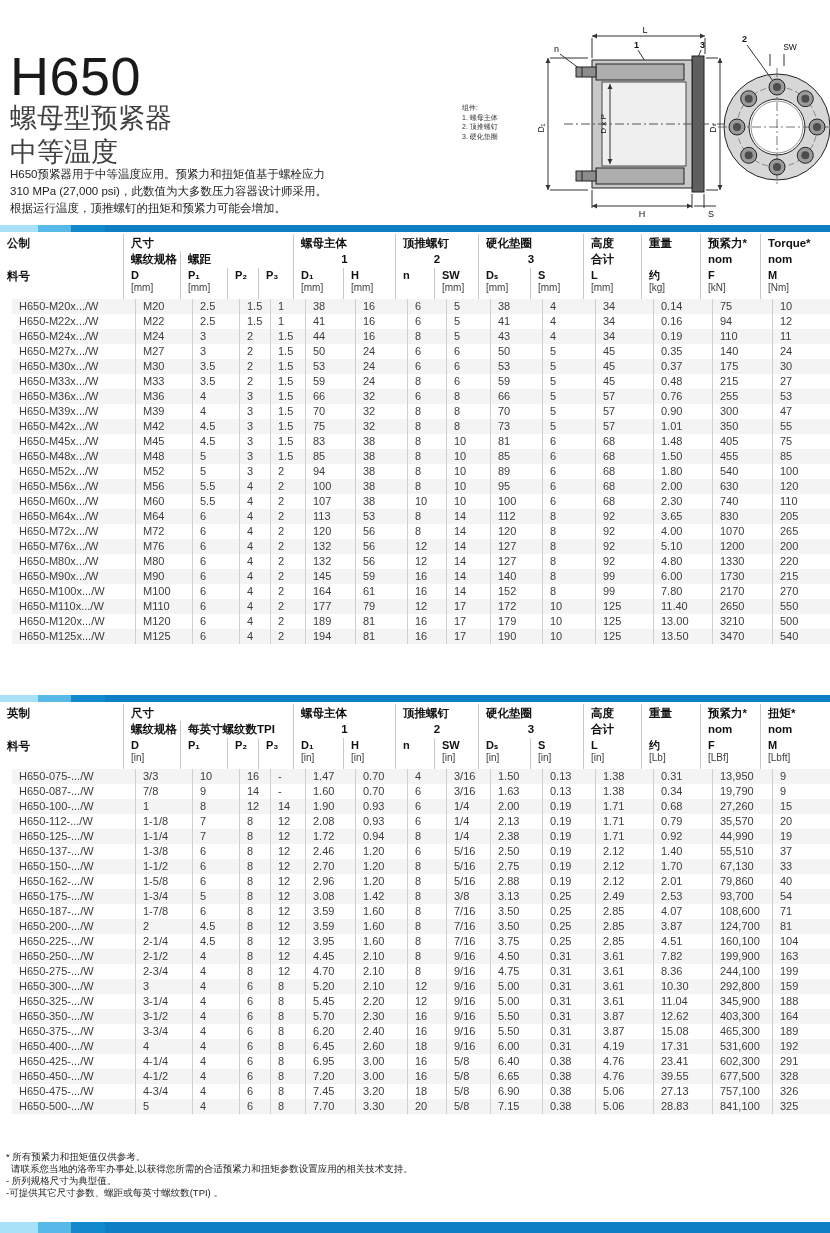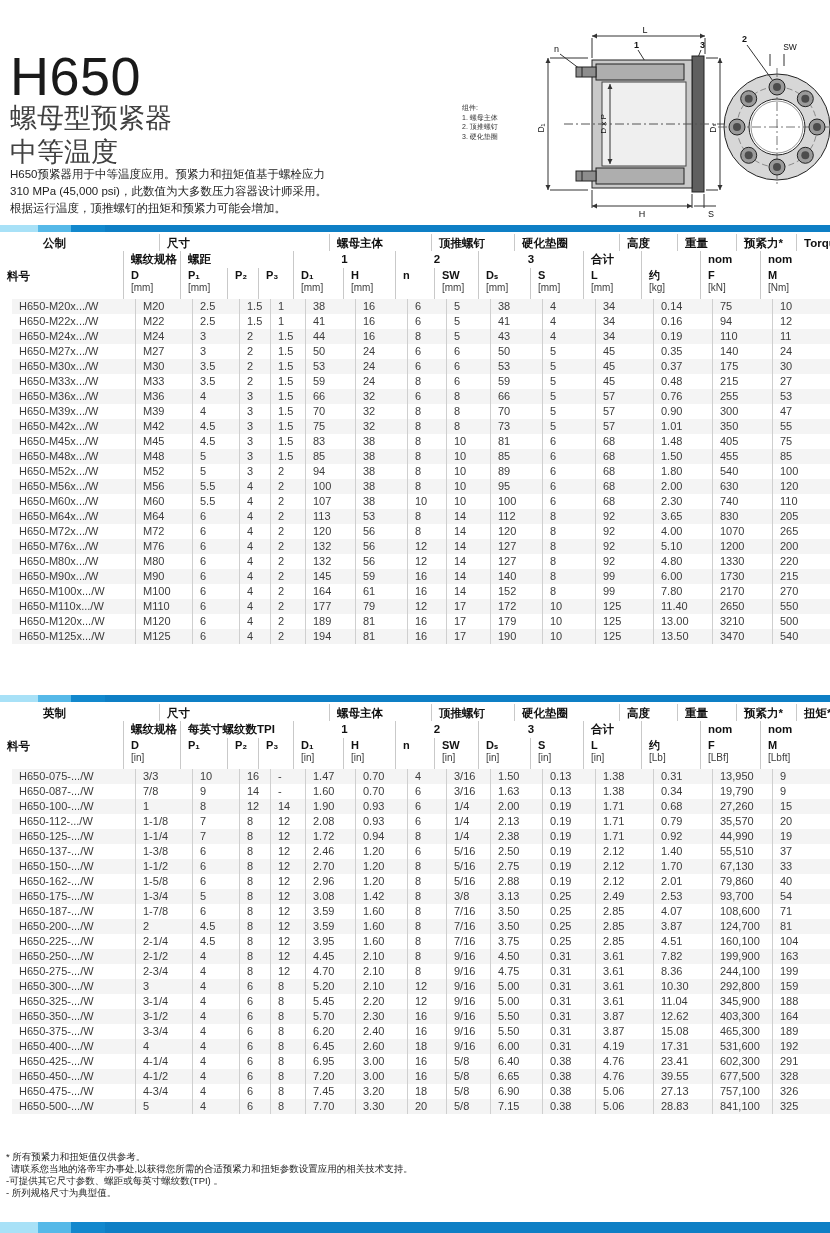--- a/index.html
+++ b/index.html
@@ -13,21 +13,21 @@
   .legend{position:absolute;left:462px;top:103px;font-size:7px;line-height:9.5px;color:#333;}
   .drawing{position:absolute;left:530px;top:24px;}
   
   .tbl{position:absolute;left:0;width:830px;
        --cols:123px 57px 47px 31px 35px 50px 52px 39px 44px 52px 53px 58px 59px 60px 70px;}
   .bar{display:flex;height:7px;width:100%;}
   .bar i{display:block;height:100%;}
   .hrow{display:grid;grid-template-columns:var(--cols);}
   .hrow>div{padding-left:7px;box-sizing:border-box;overflow:hidden;white-space:nowrap;}
   .hrow>div+div{border-left:1px solid #c9c9c9;}
-  .h1{height:17px;line-height:19px;font-size:11.5px;font-weight:bold;color:#111;margin-top:2px;margin-left:36px;}
+  .h1{height:17px;line-height:19px;font-size:11.5px;font-weight:bold;color:#111;margin-top:2px;}
   .h2{height:17px;line-height:16px;font-size:11.5px;font-weight:bold;color:#111;}
   .h3{height:31px;}
   .h3 .sym{display:block;font-size:11px;font-weight:bold;line-height:14px;color:#111;}
   .h3 .unit{display:block;font-size:10px;line-height:12px;color:#3d3d3d;}
   .sp2{grid-column:span 2;} .sp3{grid-column:span 3;} .sp4{grid-column:span 4;}
   .ctr{text-align:center;padding-left:0 !important;}
   .partlbl{font-size:11.5px;font-weight:bold;color:#111;line-height:14px;padding-top:1px;}
   .tbody .trow{display:grid;grid-template-columns:var(--cols);height:15px;line-height:15px;
                font-size:11px;color:#3c3c3c;margin-left:12px;}
   .tbody .trow>span{padding-left:7px;box-sizing:border-box;overflow:hidden;white-space:nowrap;}
@@ -46,21 +46,21 @@
 <div class="page">
 
   <div class="titleblock">
     <div class="prodcode">H650</div>
     <div class="prodsub">螺母型预紧器</div>
     <div class="prodsub">中等温度</div>
   </div>
 
   <div class="desc">
     <div>H650预紧器用于中等温度应用。预紧力和扭矩值基于螺栓应力</div>
-    <div>310 MPa (45,000 psi)，此数值为大多数压力容器设计师采用。</div>
+    <div>310 MPa (27,000 psi)，此数值为大多数压力容器设计师采用。</div>
     <div>根据运行温度，顶推螺钉的扭矩和预紧力可能会增加。</div>
   </div>
 
   <div class="legend">
     <div>组件:</div>
     <div>1. 螺母主体</div>
     <div>2. 顶推螺钉</div>
     <div>3. 硬化垫圈</div>
   </div>
 
@@ -1196,22 +1196,22 @@
           <span>28.83</span>
           <span>841,100</span>
           <span>325</span>
         </div>
       </div>
   </section>
 
   <div class="footnotes">
     <div>* 所有预紧力和扭矩值仅供参考。</div>
     <div class="ind">请联系您当地的洛帝牢办事处,以获得您所需的合适预紧力和扭矩参数设置应用的相关技术支持。</div>
+    <div>- 所列规格尺寸为典型值。</div>
     <div>-可提供其它尺寸参数、螺距或每英寸螺纹数(TPI) 。</div>
-    <div>- 所列规格尺寸为典型值。</div>
   </div>
 
   <div class="bottombar">
     <div class="bar" style="height:11px">
       <i style="width:38px;background:#a8e1f7"></i>
         <i style="width:33px;background:#56b9e8"></i>
       <i style="width:34px;background:#1288cd"></i>
         <i style="flex:1;background:#0e7fc5"></i>
     </div>
   </div>

